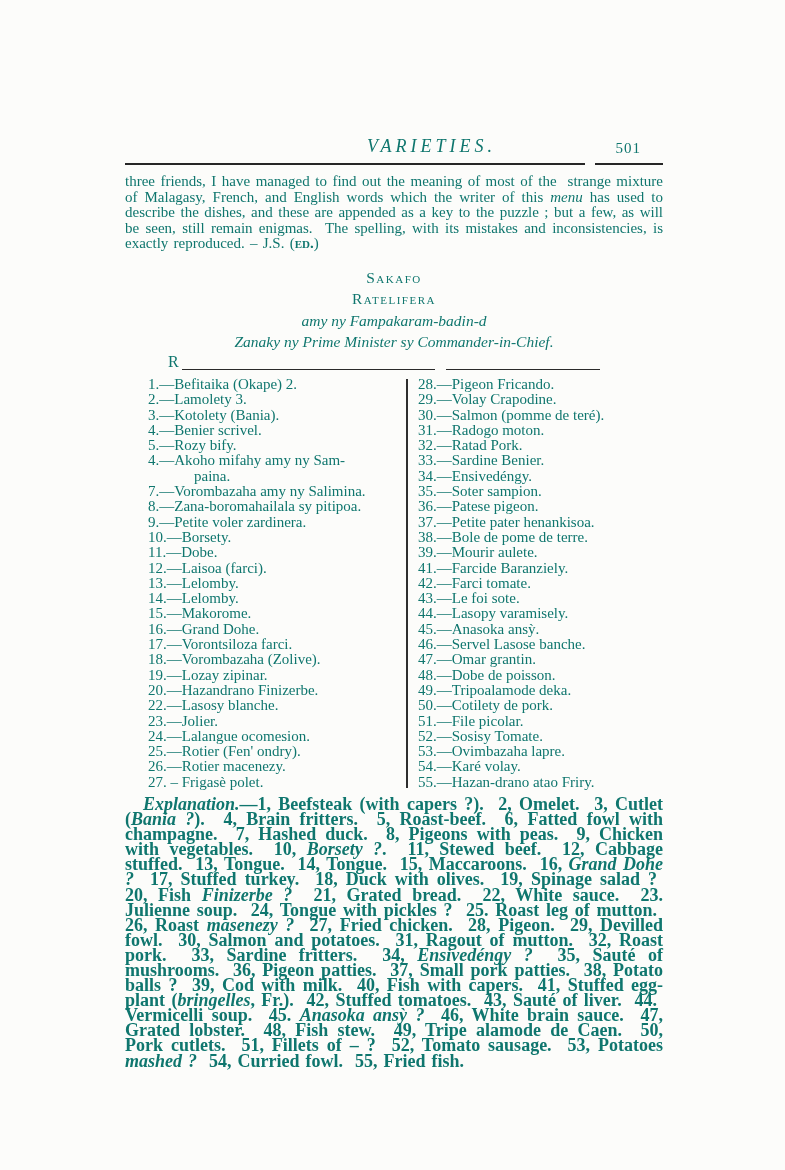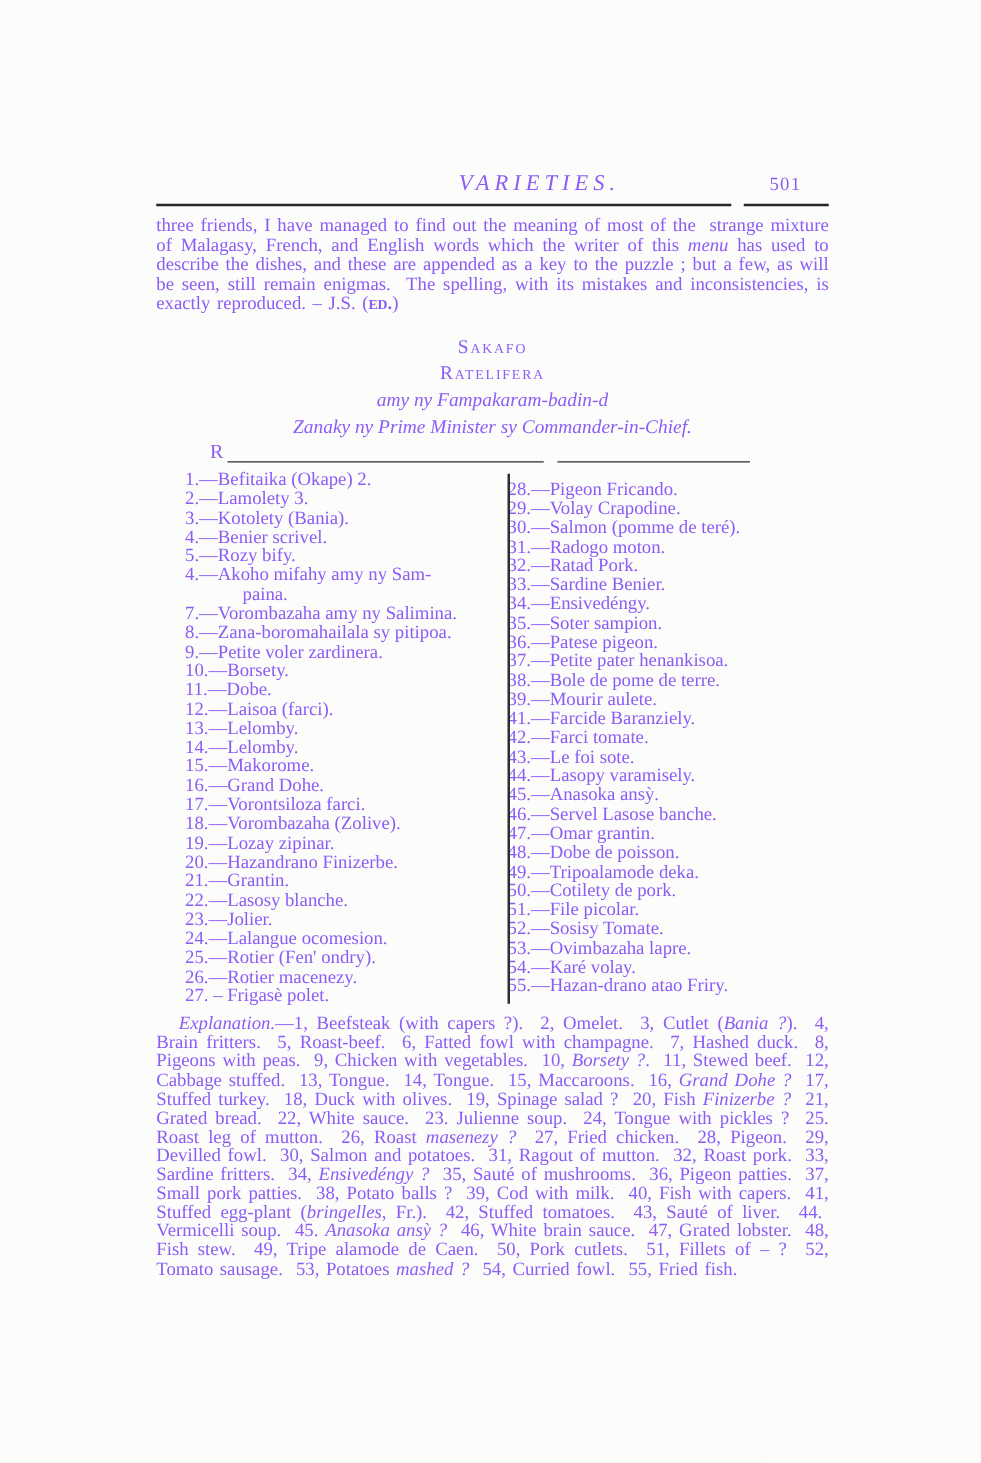--- a/index.html
+++ b/index.html
@@ -1,21 +1,21 @@
 <!DOCTYPE html>
 <html><head>
 <meta charset="utf-8">
 <style>
   html,body { margin:0; padding:0; background:#e9e9e6; }
   .page {
     position:relative;
     width:785px; height:1170px;
     margin:0 auto;
     background:#fcfcfa;
-    color:#8b5cf6;
+    color:#0f766e;
     font-family:"Liberation Serif", serif;
     overflow:hidden;
   }
   .content { position:absolute; left:125px; top:136px; width:538px; }
 
   
   .header-row { position:relative; height:24px; }
   .header-title {
     position:absolute; left:0; right:-75px; top:0;
     text-align:center;
@@ -40,31 +40,31 @@
   .cb-caps  { font-variant:small-caps; letter-spacing:1.5px; font-size:15.5px; }
   .cb-italic{ font-style:italic; font-size:15.5px; }
 
   
   .r-line { position:relative; height:20px; }
   .r-label { position:absolute; left:43px; top:0; font-size:16px; }
   .r-underline-a { position:absolute; left:57px;  width:253px; top:16px; border-top:1.5px solid #2a2a2a; }
   .r-underline-b { position:absolute; left:321px; width:154px; top:16px; border-top:1.5px solid #2a2a2a; }
 
   
-  .menu { position:relative; display:flex; margin-top:4px; font-size:15px; line-height:15.3px;align-items:center; }
+  .menu { position:relative; display:flex; margin-top:4px; font-size:15px; line-height:15.3px; }
   .menu-divider { position:absolute; left:281px; top:2px; bottom:2px; width:1.5px; background:#2e2e2e; }
   .menu-left  { width:281px; box-sizing:border-box; padding-left:23px; padding-right:6px; }
-  .menu-right { flex:1; }
+  .menu-right { flex:1; padding-left:12px; }
   .menu-item  { white-space:pre-line; padding-left:46px; text-indent:-46px; }
 
   
   .explanation {
     margin-top:7px;
-    font-size:15px; line-height:15.1px;
-    text-align:justify; text-indent:18px; word-spacing:1.5px;
+    font-size:18px; line-height:15.1px;
+    text-align:justify; text-indent:18px; word-spacing:1.5px;font-weight:bold;
   }
 
   .it { font-style:italic; }
   .sc { font-variant:small-caps;font-weight:bold; }
 </style>
 </head>
 <body>
 
 <div class="page">
   <div class="content">
@@ -111,21 +111,20 @@
           <div class="menu-item">11.—Dobe.</div>
           <div class="menu-item">12.—Laisoa (farci).</div>
           <div class="menu-item">13.—Lelomby.</div>
           <div class="menu-item">14.—Lelomby.</div>
           <div class="menu-item">15.—Makorome.</div>
           <div class="menu-item">16.—Grand Dohe.</div>
           <div class="menu-item">17.—Vorontsiloza farci.</div>
           <div class="menu-item">18.—Vorombazaha (Zolive).</div>
           <div class="menu-item">19.—Lozay zipinar.</div>
           <div class="menu-item">20.—Hazandrano Finizerbe.</div>
-          <div class="menu-item">21.—Grantin.</div>
           <div class="menu-item">22.—Lasosy blanche.</div>
           <div class="menu-item">23.—Jolier.</div>
           <div class="menu-item">24.—Lalangue ocomesion.</div>
           <div class="menu-item">25.—Rotier (Fen' ondry).</div>
           <div class="menu-item">26.—Rotier macenezy.</div>
           <div class="menu-item">27. – Frigasè polet.</div>
         </div>
       <div class="menu-right">
           <div class="menu-item">28.—Pigeon Fricando.</div>
           <div class="menu-item">29.—Volay Crapodine.</div>

